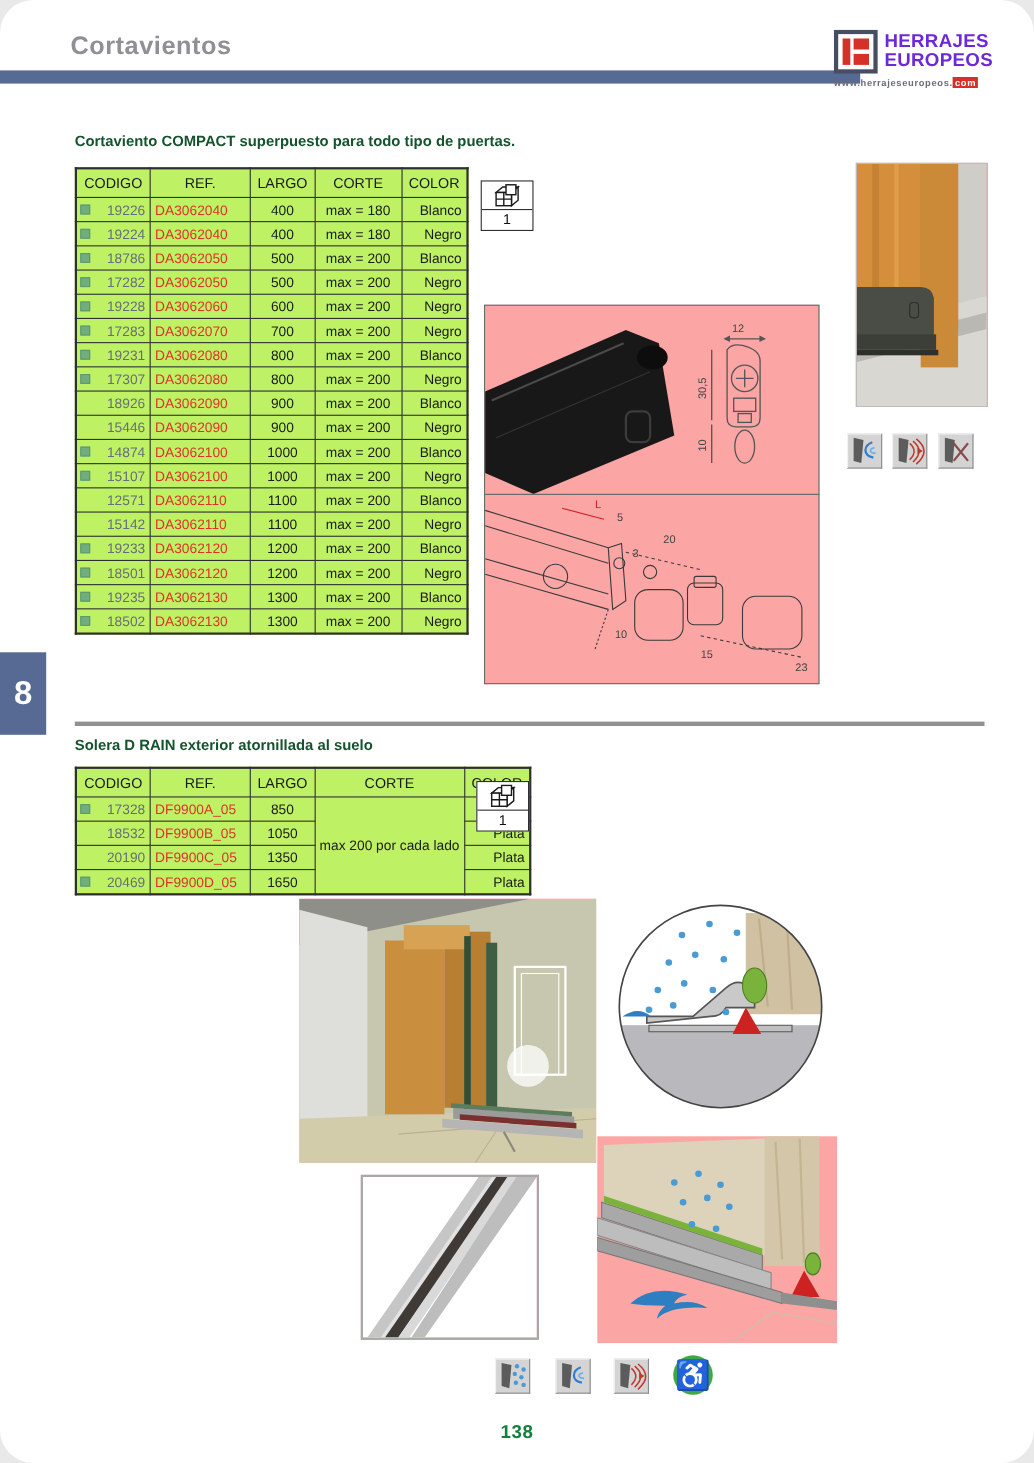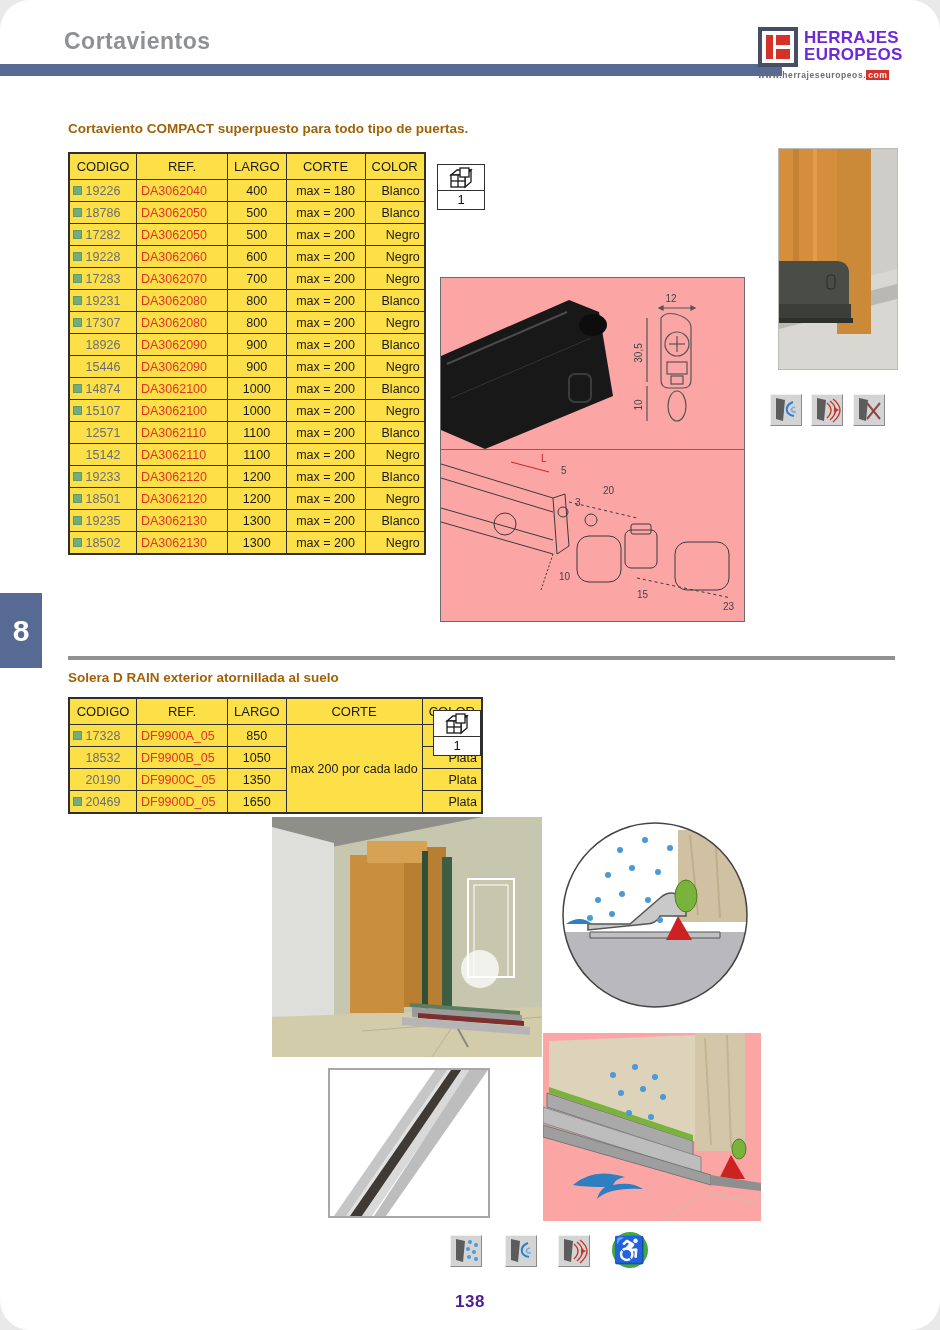--- a/index.html
+++ b/index.html
@@ -10,27 +10,27 @@
   .header-bar{position:absolute;left:0;top:64px;width:782px;height:12px;background:#566a94;}
   .logo{position:absolute;left:758px;top:27px;width:176px;}
   .logo-row{display:flex;align-items:flex-start;gap:6px;}
   .logo-text{line-height:1.0;color:#6d28d9;font-weight:bold;font-size:17px;letter-spacing:.3px;padding-top:2px;}
   .logo-url{margin-top:3px;font-size:8.5px;font-weight:bold;color:#6a6d78;letter-spacing:.6px;}
   .logo-url .com{background:#d63128;color:#ffffff;padding:0 2px;}
   
   .side-tab{position:absolute;left:0;top:593px;width:42px;height:75px;background:#566a94;color:#fff;
             display:flex;align-items:center;justify-content:center;font-size:30px;font-weight:bold;}
   
-  .sec-title{position:absolute;font-size:13.5px;font-weight:bold;color:#a16207;}
-  
-  table.data{border-collapse:collapse;background:#fde047;font-size:12.5px;color:#1a1a1a;}
+  .sec-title{position:absolute;font-size:13.5px;font-weight:bold;color:#14532d;}
+  
+  table.data{border-collapse:collapse;background:#bef264;font-size:12.5px;color:#1a1a1a;}
   table.data th,table.data td{border:1px solid #2f2f2f;height:21px;padding:0 4px;white-space:nowrap;}
   table.data{border:2px solid #2f2f2f;}
   table.data th{font-weight:normal;font-size:13px;text-align:center;padding:2px 6px;}
-  td.c-codigo{width:58px;position:relative;text-align:center;color:#686d78;padding-left:14px;}
+  td.c-codigo{width:58px;position:relative;text-align:right;color:#686d78;padding-left:14px;}
   td.c-ref{width:82px;color:#e0322a;padding-left:13px;text-align:left;}
   td.c-largo{width:45px;text-align:center;}
   td.c-corte{width:70px;text-align:center;}
   td.c-color{width:48px;text-align:right;padding-left:7px;}
   .eco{position:absolute;left:3px;top:50%;margin-top:-4.5px;width:9px;height:9px;background:#72ad80;border:1px solid #5d9a6c;box-sizing:border-box;}
   td.c-corte-merged{text-align:left;padding:0 6px;white-space:normal;font-size:12.5px;vertical-align:middle;}
   #table1{position:absolute;left:68px;top:152px;}
   #table2{position:absolute;left:68px;top:697px;}
   
   .pack-box{position:absolute;width:46px;border:1.5px solid #2f2f2f;background:#fff;text-align:center;}
@@ -50,21 +50,21 @@
   
   .divider{position:absolute;left:68px;top:656px;width:827px;height:4px;background:#919191;}
   
   .badge{position:absolute;width:30px;height:30px;background:#d4d4d4;
          border-top:1px solid #f2f2f2;border-left:1px solid #f2f2f2;
          border-right:1px solid #8b8b8b;border-bottom:1px solid #8b8b8b;}
   .access{position:absolute;width:36px;height:36px;border-radius:50%;background:#3fa844;color:#fff;
           display:flex;align-items:center;justify-content:center;font-size:26px;line-height:1;}
   
   .page-num{position:absolute;left:0;top:1292px;width:940px;text-align:center;
-            font-size:17px;font-weight:bold;color:#4c1d95;letter-spacing:.5px;}
+            font-size:17px;font-weight:bold;color:#15803d;letter-spacing:.5px;}
   svg{display:block;}
 </style>
 </head>
 <body>
 
 <div class="page">
 
   <div class="page-title">Cortavientos</div>
   <div class="header-bar"></div>
 
@@ -100,20 +100,27 @@
         <th>COLOR</th>
       </tr>
     </thead>
     <tbody id="table1-body">
         <tr>
           <td class="c-codigo"><span class="eco"></span>19226</td>
           <td class="c-ref">DA3062040</td>
           <td class="c-largo">400</td>
           <td class="c-corte">max = 180</td>
           <td class="c-color">Blanco</td>
+        </tr>
+        <tr>
+          <td class="c-codigo"><span class="eco"></span>19224</td>
+          <td class="c-ref">DA3062040</td>
+          <td class="c-largo">400</td>
+          <td class="c-corte">max = 180</td>
+          <td class="c-color">Negro</td>
         </tr>
         <tr>
           <td class="c-codigo"><span class="eco"></span>18786</td>
           <td class="c-ref">DA3062050</td>
           <td class="c-largo">500</td>
           <td class="c-corte">max = 200</td>
           <td class="c-color">Blanco</td>
         </tr>
         <tr>
           <td class="c-codigo"><span class="eco"></span>17282</td>

